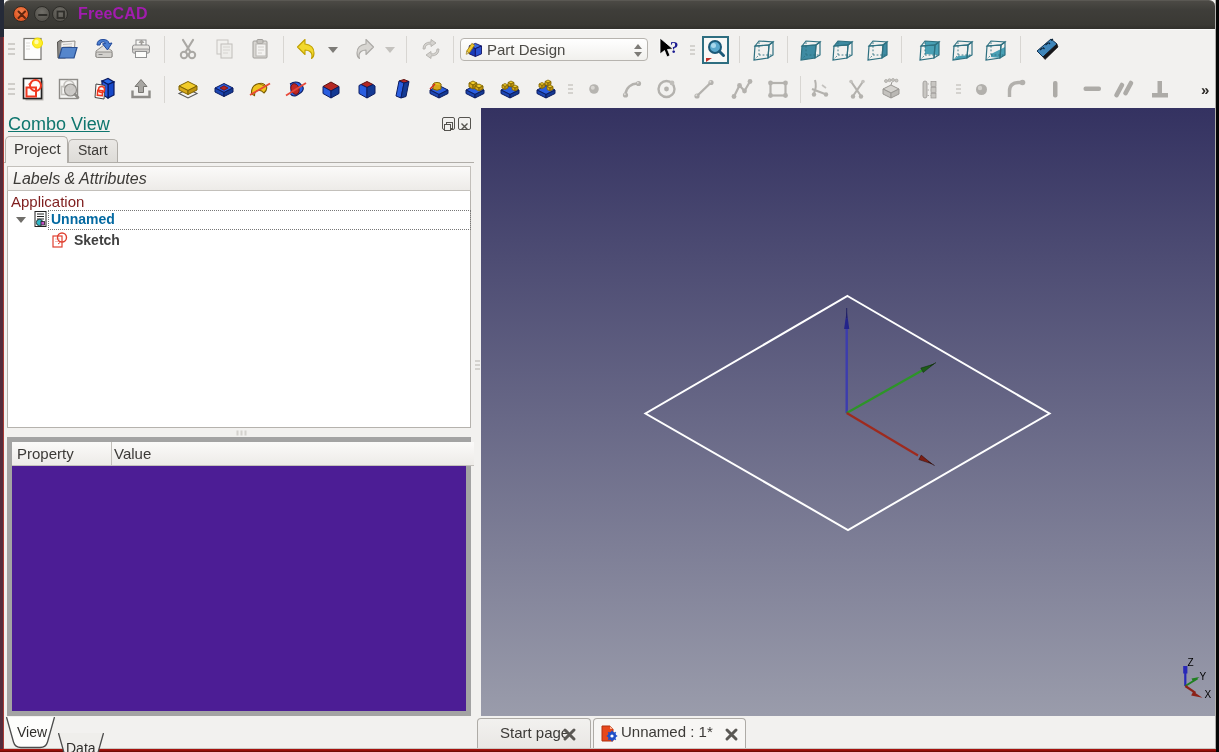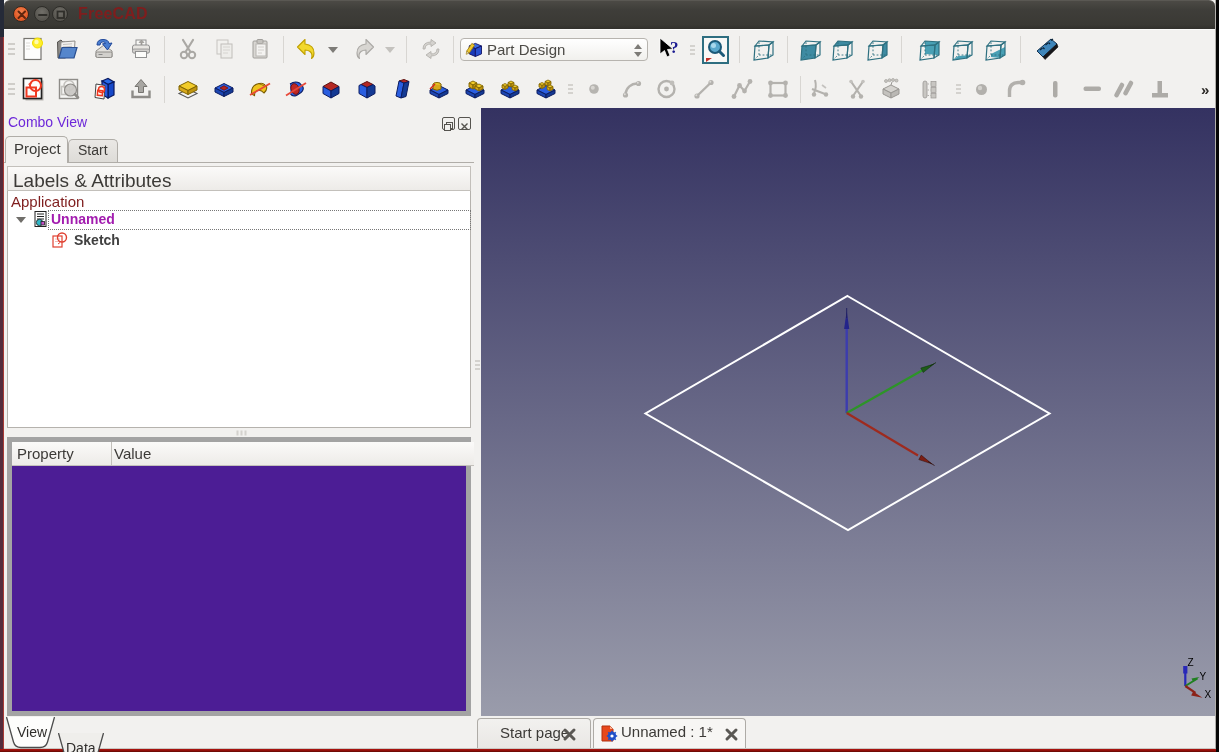--- a/index.html
+++ b/index.html
@@ -11,34 +11,34 @@
 #deskLred { left:3px; top:37px; width:1px; height:715px; background:#a83a36; }
 #deskR { left:1215px; top:0; width:1px; height:752px; background:#b2b0ac; }
 #deskR2 { left:1216px; top:0; width:3px; height:752px; background:#060606; }
 #deskB { left:0px; top:749px; width:1216px; height:3px; background:linear-gradient(#b01410,#8c0e08 60%,#5c0a05); }
 #deskB2 { left:4px; top:748px; width:1211px; height:1px; background:#c9c7c3; }
 #title { left:4px; top:0; width:1211px; height:29px; background:linear-gradient(#4c4a45,#3f3e3a 30%,#3a3934 85%,#31302c); border-top:1px solid #5a5853; border-radius:6px 6px 0 0; }
 .wbtn { position:absolute; top:6px; width:16px; height:16px; border-radius:50%; }
 #btnClose { left:13px; background:radial-gradient(circle at 50% 35%,#f28350,#e65f2b 55%,#d54f1d); border:1px solid #35281f; }
 #btnMin,#btnMax { background:radial-gradient(circle at 50% 35%,#716f69,#585650 65%); border:1px solid #2e2d29; }
 #btnMin { left:34px; } #btnMax { left:52px; }
-#titleText { left:78px; top:5px; color:#7f1d1d; font-size:16px; font-weight:bold; letter-spacing:0.2px; }
+#titleText { left:78px; top:5px; color:#a21caf; font-size:16px; font-weight:bold; letter-spacing:0.2px; }
 #toolbars { left:4px; top:29px; width:1211px; height:79px; background:#f2f1ef; border-top:1px solid #fbfbfa; }
 .sep1 { position:absolute; top:36px; width:1px; height:27px; background:#d8d6d2; }
 .sep2 { position:absolute; top:76px; width:1px; height:27px; background:#d8d6d2; }
 .grip { position:absolute; width:7px; height:12px; border-top:2px solid #cfcdc9; border-bottom:2px solid #cfcdc9; }
 .grip:before { content:""; position:absolute; left:0; top:3px; width:7px; height:2px; background:#cfcdc9; }
 .gripv { position:absolute; width:5px; height:10px; border-top:2px solid #d4d2ce; border-bottom:2px solid #d4d2ce; }
 .gripv:before { content:""; position:absolute; left:0; top:2px; width:5px; height:2px; background:#d4d2ce; }
 .ic { position:absolute; width:24px; height:24px; }
 .drop { position:absolute; width:0; height:0; border-left:5px solid transparent; border-right:5px solid transparent; border-top:6px solid #7d7b77; }
 #combo { left:460px; top:38px; width:188px; height:23px; background:linear-gradient(#ffffff,#f1f0ed); border:1px solid #b7b4af; border-radius:4px; }
 #comboText { left:487px; top:41px; font-size:15px; color:#4c4a46; }
 #panel { left:4px; top:108px; width:470px; height:640px; background:#f2f1ef; }
-#comboViewTxt { left:8px; top:114px; font-size:14px; color:#6d28d9; }
+#comboViewTxt { left:8px; top:114px; font-size:18px; color:#0f766e;text-decoration:underline; }
 .titBtn { position:absolute; top:117px; width:13px; height:13px; border:1px solid #56544f; background:#f1f0ee; border-radius:2px; }
 #tabProject { left:5px; top:136px; width:63px; height:27px; background:#f2f1ef; border:1px solid #b0ada8; border-bottom:none; border-radius:5px 5px 0 0; z-index:3; }
 #tabTasks { left:68px; top:139px; width:50px; height:24px; background:linear-gradient(#eae8e5,#dddbd7); border:1px solid #b0ada8; border-bottom:none; border-radius:5px 5px 0 0; z-index:1; }
 #tabLine { left:4px; top:162px; width:470px; height:1px; background:#b0ada8; z-index:2; }
 #labHdr { left:7px; top:166px; width:464px; height:25px; background:linear-gradient(#fbfaf9,#edebe8); border:1px solid #c3c0bb; }
 #treeBox { left:7px; top:191px; width:464px; height:237px; background:#fff; border:1px solid #b5b2ad; border-top:none; }
 #splitH { left:7px; top:428px; width:464px; height:9px; }
 #propBox { left:7px; top:437px; width:464px; height:279px; background:#4c1d95; border:5px solid #a3a3a3;text-align:right; }
 #propHdr { left:0px; top:0px; width:462px; height:24px; background:linear-gradient(#fbfaf9,#edebe8); border-bottom:1px solid #c3c0bb; }
 #splitV { left:474px; top:108px; width:7px; height:640px; background:#f2f1ef; }
@@ -457,33 +457,33 @@
     </svg></div>
 <div class="titBtn" style="left:458px;"><svg width="11" height="11">
       <path d="M2.5 2.5 L8.5 8.5 M8.5 2.5 L2.5 8.5" stroke="#55534e" stroke-width="1.4"></path>
     </svg></div>
 <div class="abs" id="tabProject"></div>
 <div class="abs" id="tabTasks"></div>
 <div class="abs" id="tabLine"></div>
 <div class="abs" style="left:14px;top:140px;font-size:15px;color:#3c3a37;z-index:5;">Project</div>
 <div class="abs" style="left:78px;top:142px;font-size:14px;color:#3c3a37;z-index:5;">Start</div>
 <div class="abs" id="labHdr">
-    <div style="position:absolute;left:5px;top:3px;font-size:19px;color:#3c3a37;">Labels &amp; Attributes</div>
+    <div style="position:absolute;left:5px;top:3px;font-size:16px;color:#3c3a37;font-style:italic;">Labels &amp; Attributes</div>
   </div>
 <div class="abs" id="treeBox">
   <div style="position:absolute;left:3px;top:2px;font-size:15px;color:#7f1d1d;">Application</div>
   <div style="position:absolute;left:8px;top:26px;width:0;height:0;border-left:5px solid transparent;border-right:5px solid transparent;border-top:6px solid #706e6a;"></div>
   <svg style="position:absolute;left:26px;top:20px;" width="14" height="17" viewBox="0 0 14 17">
       <rect x="1" y="0.5" width="11" height="15" fill="#fff" stroke="#222" stroke-width="1"></rect>
       <path d="M3 3h7M3 5.5h7M3 8h7" stroke="#222" stroke-width="1"></path>
       <circle cx="5.5" cy="11.5" r="3.2" fill="#30b8c8" stroke="#222" stroke-width="0.8"></circle>
       <rect x="7" y="10.5" width="3.5" height="3.5" fill="#c050c8" stroke="#222" stroke-width="0.8"></rect>
     </svg>
   <div style="position:absolute;left:40px;top:19px;width:423px;height:20px;border:1px dotted #777;"></div>
-  <div style="position:absolute;left:43px;top:20px;font-size:14px;font-weight:bold;color:#a21caf;">Unnamed</div>
+  <div style="position:absolute;left:43px;top:20px;font-size:14px;font-weight:bold;color:#0369a1;">Unnamed</div>
   <svg style="position:absolute;left:43px;top:40px;" width="18" height="18" viewBox="0 0 18 18">
       <rect x="2" y="5" width="9" height="11" fill="#fff" stroke="#e04030" stroke-width="1.2"></rect>
       <path d="M4 8h5M4 10.5h5" stroke="#f0a8a0" stroke-width="0.8"></path>
       <circle cx="11" cy="6.5" r="4.5" fill="none" stroke="#e04030" stroke-width="1.4"></circle>
       <path d="M7 13l2-1.5" stroke="#e04030" stroke-width="1"></path>
     </svg>
   <div style="position:absolute;left:66px;top:41px;font-size:14px;font-weight:bold;color:#404040;">Sketch</div>
 </div>
 <div class="abs" id="splitH">
     <div class="gripv" style="left:232px;top:0px;transform:rotate(90deg);"></div>

